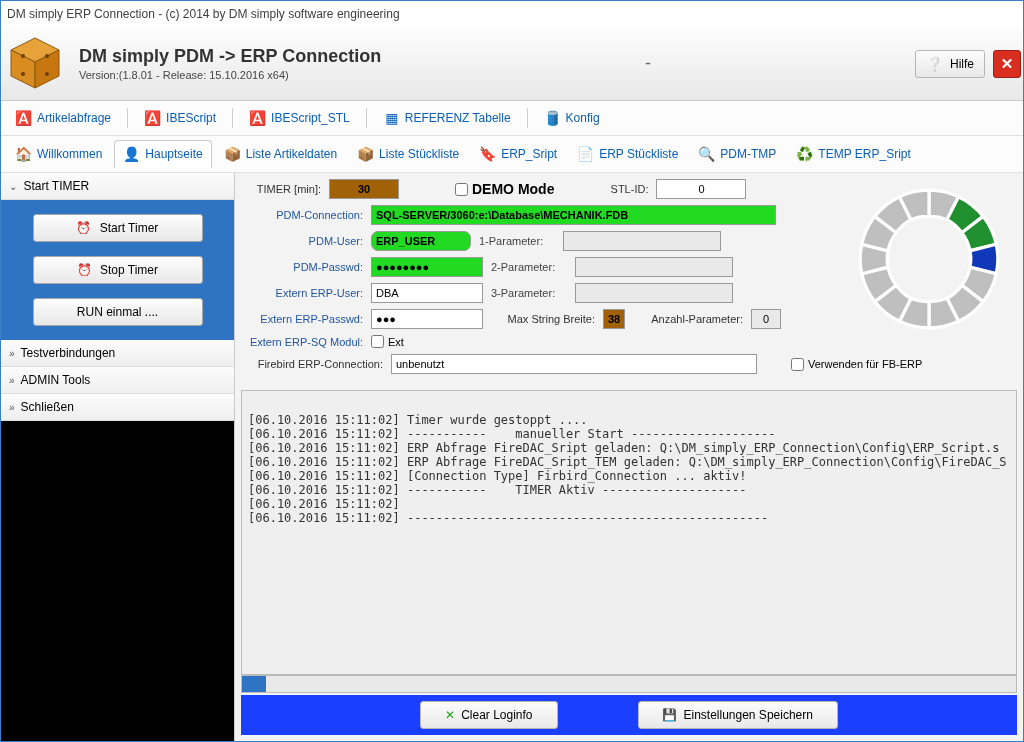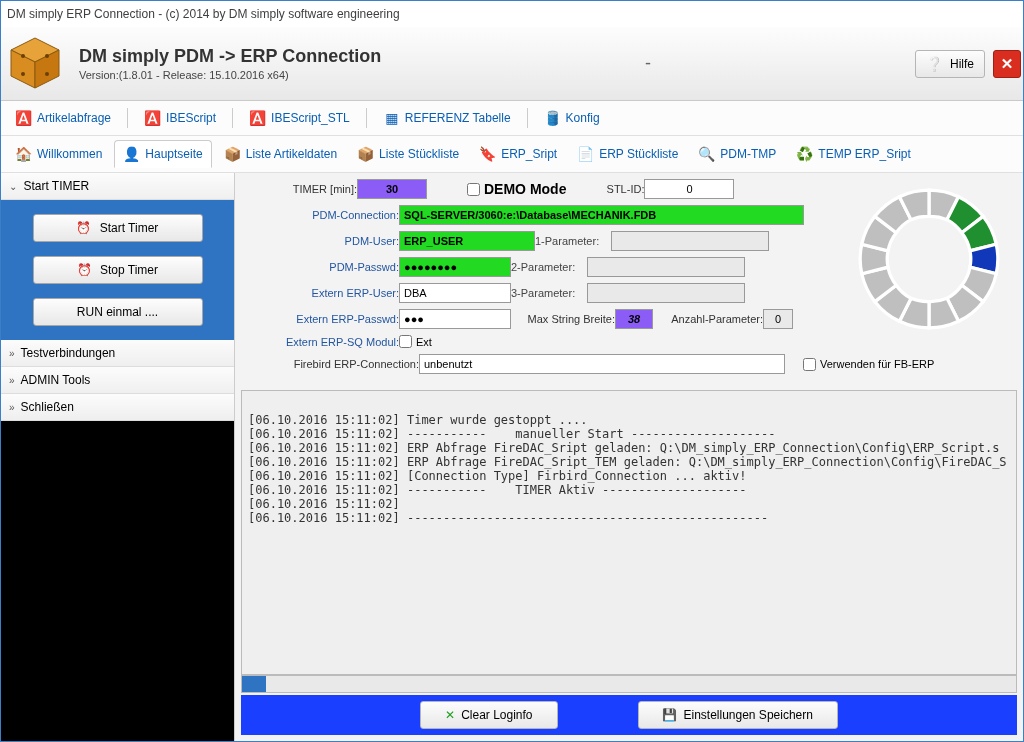--- a/index.html
+++ b/index.html
@@ -21,25 +21,25 @@
   .ic{width:18px;height:18px;display:inline-flex;align-items:center;justify-content:center;font-size:14px;}
   .body { flex: 1; display: flex; min-height:0;}
   .sidebar { width: 234px; display: flex; flex-direction: column; border-right: 1px solid #ccc; background:#f7f7f7;}
   .accordion-head { padding: 6px 8px; font-size: 12px; border-bottom: 1px solid #ddd; background: linear-gradient(#fcfcfc,#efefef); cursor: pointer; display:flex;align-items:center;gap:6px;}
   .chev{font-size:10px;color:#555;}
   .accordion-body { background: #2f74c2; padding: 14px 10px; display: flex; flex-direction: column; gap: 14px; align-items: center; }
   .sb-btn{width:170px;background:linear-gradient(#fdfdfd,#e8e8e8);border:1px solid #a7a7a7;border-radius:3px;padding:6px 10px;font-size:12px;display:flex;align-items:center;justify-content:center;gap:8px;cursor:pointer;}
   .sidebar-black{flex:1;background:#000;}
   .main { flex: 1; display: flex; flex-direction: column; background:#f3f3f3; min-width:0;}
   .form-area{padding:6px 8px;background:#f3f3f3;}
-  .row{display:flex;align-items:center;margin-bottom:6px;margin-left:36px;}
+  .row{display:flex;align-items:center;margin-bottom:6px;gap:8px;}
   .lbl{display:inline-block;text-align:right;color:#2256a0;font-size:11px;}
   .lbl-w{width:120px;}
   .inp{border:1px solid #999;padding:2px 4px;font-size:11px;height:20px;}
-  .inp-yellow{background:#8b5cf6;font-weight:bold;text-align:center;}
+  .inp-yellow{background:#a16207;font-weight:bold;text-align:center;}
   .inp-green{background:#22da22;font-weight:bold;color:#000;}
   .inp-grey{background:#e9e9e9;}
   .inp-white{background:#fff;}
   .chk{display:inline-flex;align-items:center;gap:4px;font-size:11px;}
   .donut{width:164px;height:164px;position:absolute;right:12px;top:4px;}
   .form-wrap{position:relative;}
   .log{flex:1;margin:4px 6px 0 6px;background:#efefef;border:1px solid #bbb;padding:22px 6px;font-family:Consolas,monospace;font-size:12px;color:#333;overflow:auto;white-space:pre;}
   .hscroll{height:18px;margin:0 6px;background:#e9e9e9;border:1px solid #bbb;position:relative;}
   .hscroll-thumb{position:absolute;left:0;top:0;bottom:0;width:24px;background:#2f74c2;}
   .footer{height:40px;background:#1a3fff;display:flex;align-items:center;justify-content:center;gap:80px;margin:2px 6px 6px 6px;}
@@ -217,41 +217,41 @@
           <input class="inp inp-white" style="width: 90px; text-align: center;" value="0">
         </div>
 
         <div class="row">
           <span class="lbl lbl-w">PDM-Connection:</span>
           <input class="inp inp-green" style="width: 405px;" value="SQL-SERVER/3060:e:\Database\MECHANIK.FDB">
         </div>
 
         <div class="row">
           <span class="lbl lbl-w">PDM-User:</span>
-          <input class="inp inp-green" style="width: 136px;" value="ERP_USER">
+          <input class="inp inp-green" style="width: 100px; border-radius: 7px;" value="ERP_USER">
           <span class="param-lbl">1-Parameter:</span>
           <input class="inp inp-grey" style="width: 158px;">
         </div>
         <div class="row">
           <span class="lbl lbl-w">PDM-Passwd:</span>
           <input class="inp inp-green" style="width: 112px;" value="●●●●●●●●">
           <span class="param-lbl">2-Parameter:</span>
           <input class="inp inp-grey" style="width: 158px;">
         </div>
         <div class="row">
           <span class="lbl lbl-w">Extern ERP-User:</span>
           <input class="inp inp-white" style="width: 112px;" value="DBA">
           <span class="param-lbl">3-Parameter:</span>
           <input class="inp inp-grey" style="width: 158px;">
         </div>
         <div class="row">
           <span class="lbl lbl-w">Extern ERP-Passwd:</span>
           <input class="inp inp-white" style="width: 112px;" value="●●●">
           <span class="lbl" style="width:104px;color:#333;text-align:right">Max String Breite:</span>
-          <input class="inp inp-yellow" style="width: 38px; font-style: italic;" value="38">
+          <input class="inp inp-yellow" style="width: 22px;" value="38">
           <span class="lbl" style="width:110px;color:#333;text-align:right">Anzahl-Parameter:</span>
           <input class="inp inp-grey" style="width: 30px; text-align: center;" value="0">
         </div>
         <div class="row">
           <span class="lbl lbl-w">Extern ERP-SQ Modul:</span>
           <label class="chk">
               <input type="checkbox" style="">
               <span>Ext</span>
             </label>
         </div>

